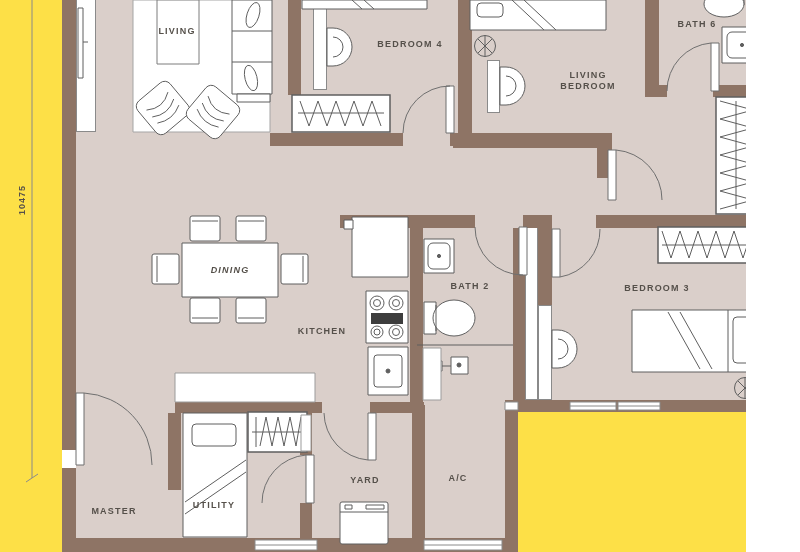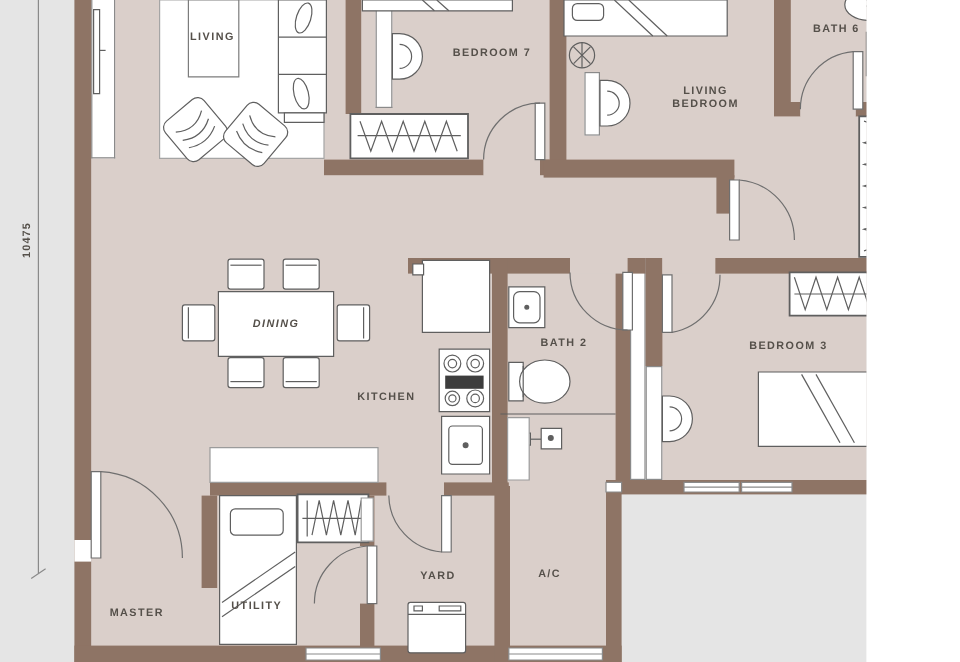--- a/index.html
+++ b/index.html
@@ -2,22 +2,22 @@
 <html><head>
 <meta charset="utf-8">
 <style>
   :root{
     --wall:#8e7465;
     --floor:#dacfca;
     --ink:#5f5f5f;
     --text:#55504a;
   }
   html,body{margin:0;padding:0;background:#fff;}
-  #plan{position:relative;width:722px;height:552px;background:#e5e5e5;overflow:hidden;
-        font-family:"Liberation Sans",sans-serif;}
+  #plan{position:relative;width:722px;height:552px;background:#fde047;overflow:hidden;
+        font-family:"Liberation Sans",sans-serif;padding-left:24px;}
   .floor{position:absolute;background:var(--floor);}
   .wall{position:absolute;background:var(--wall);}
   .gap-floor{position:absolute;background:var(--floor);}
   .gap-out{position:absolute;background:#fff;}
   .pier{position:absolute;background:#fff;border:1px solid #8a8a8a;box-sizing:border-box;}
   .lbl{position:absolute;transform:translate(-50%,-50%);
        font-size:9px;line-height:11px;font-weight:600;letter-spacing:1.2px;
        color:var(--text);white-space:nowrap;text-align:center;}
   .lbl-rot{position:absolute;transform:translate(-50%,-50%) rotate(-90deg);
        font-size:9px;font-weight:600;letter-spacing:1px;color:var(--text);white-space:nowrap;}
@@ -280,21 +280,21 @@
       <rect x="552" y="229" width="8" height="48" fill="#ffffff"></rect>
         <path d="M600,229 A48,48 0 0 1 560,277"></path>
       <rect x="306" y="455" width="8" height="48" fill="#ffffff"></rect>
         <path d="M306,455 A48,48 0 0 0 262,503"></path>
       <rect x="368" y="413" width="8" height="47" fill="#ffffff"></rect>
         <path d="M324,413 A48,48 0 0 0 368,460"></path>
     </g>
   </svg>
 
   <div class="lbl" style="left:177px;top:31px;">LIVING</div>
-  <div class="lbl" style="left:410px;top:44px;">BEDROOM 7</div>
+  <div class="lbl" style="left:410px;top:44px;">BEDROOM 4</div>
   <div class="lbl" style="left:588px;top:81px;">
     <div>LIVING</div>
     <div>BEDROOM</div>
   </div>
   <div class="lbl" style="left:697px;top:24px;">BATH 6</div>
   <div class="lbl" style="left:230px;top:270px;font-style:italic;">DINING</div>
   <div class="lbl" style="left:322px;top:331px;text-align:right;">KITCHEN</div>
   <div class="lbl" style="left:470px;top:286px;">BATH 2</div>
   <div class="lbl" style="left:657px;top:288px;">BEDROOM 3</div>
   <div class="lbl" style="left:114px;top:511px;">MASTER</div>

